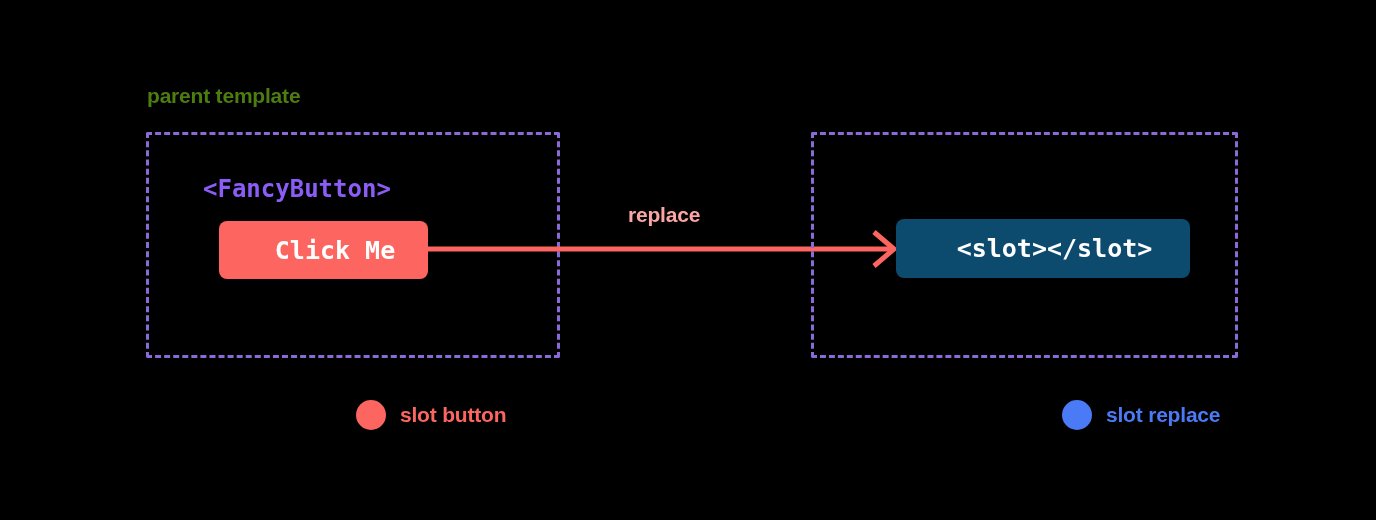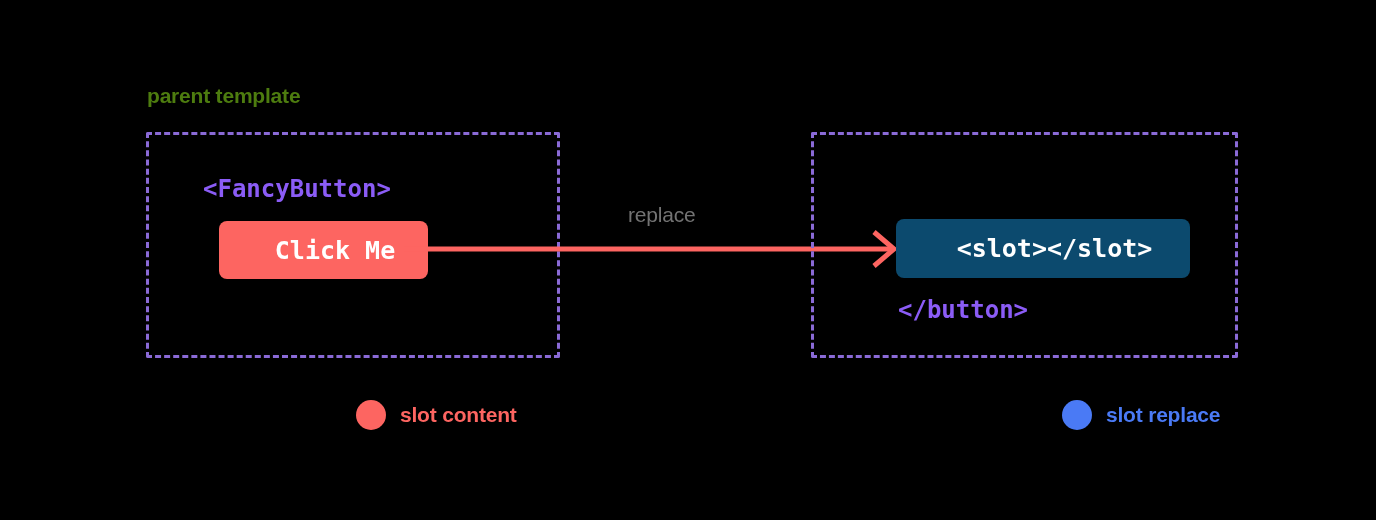--- a/index.html
+++ b/index.html
@@ -86,24 +86,24 @@
   #arrow-wrap {
     position: absolute;
     left: 404px; top: 225px;
     width: 500px; height: 48px;
     pointer-events: none;
   }
   #arrow-label {
     position: absolute;
     left: 628px; top: 203px;
     font-family: "Liberation Sans", sans-serif;
-    font-weight: normal;
+    font-weight: bold;
     font-size: 21px;
     letter-spacing: -0.2px;
-    color: #737373;
+    color: #fca5a5;
     white-space: nowrap;
   }
 
   
   .legend {
     position: absolute;
     display: flex;
     align-items: center;
     gap: 14px;
   }
@@ -147,25 +147,24 @@
     <line x1="0" y1="24" x2="488" y2="24" stroke="#fd6561" stroke-width="5"></line>
     <polyline points="470,7 490,24 470,41" fill="none" stroke="#fd6561" stroke-width="5" stroke-linecap="butt" stroke-linejoin="miter"></polyline>
   </svg>
 
 
   <div class="template-box" id="box-fancy"></div>
 
 
   <div class="chip" id="chip-slot">&lt;slot&gt;&lt;/slot&gt;</div>
 
-  <div class="code" id="code-close-btn">&lt;/button&gt;</div>
 
   <div class="legend" id="legend-content">
     <span class="legend-dot dot-red"></span>
-    <span class="legend-text text-red">slot content</span>
+    <span class="legend-text text-red">slot button</span>
   </div>
 
   <div class="legend" id="legend-outlet">
     <span class="legend-dot dot-blue"></span>
     <span class="legend-text text-blue">slot replace</span>
   </div>
 
 </div>
 
 </body></html>

